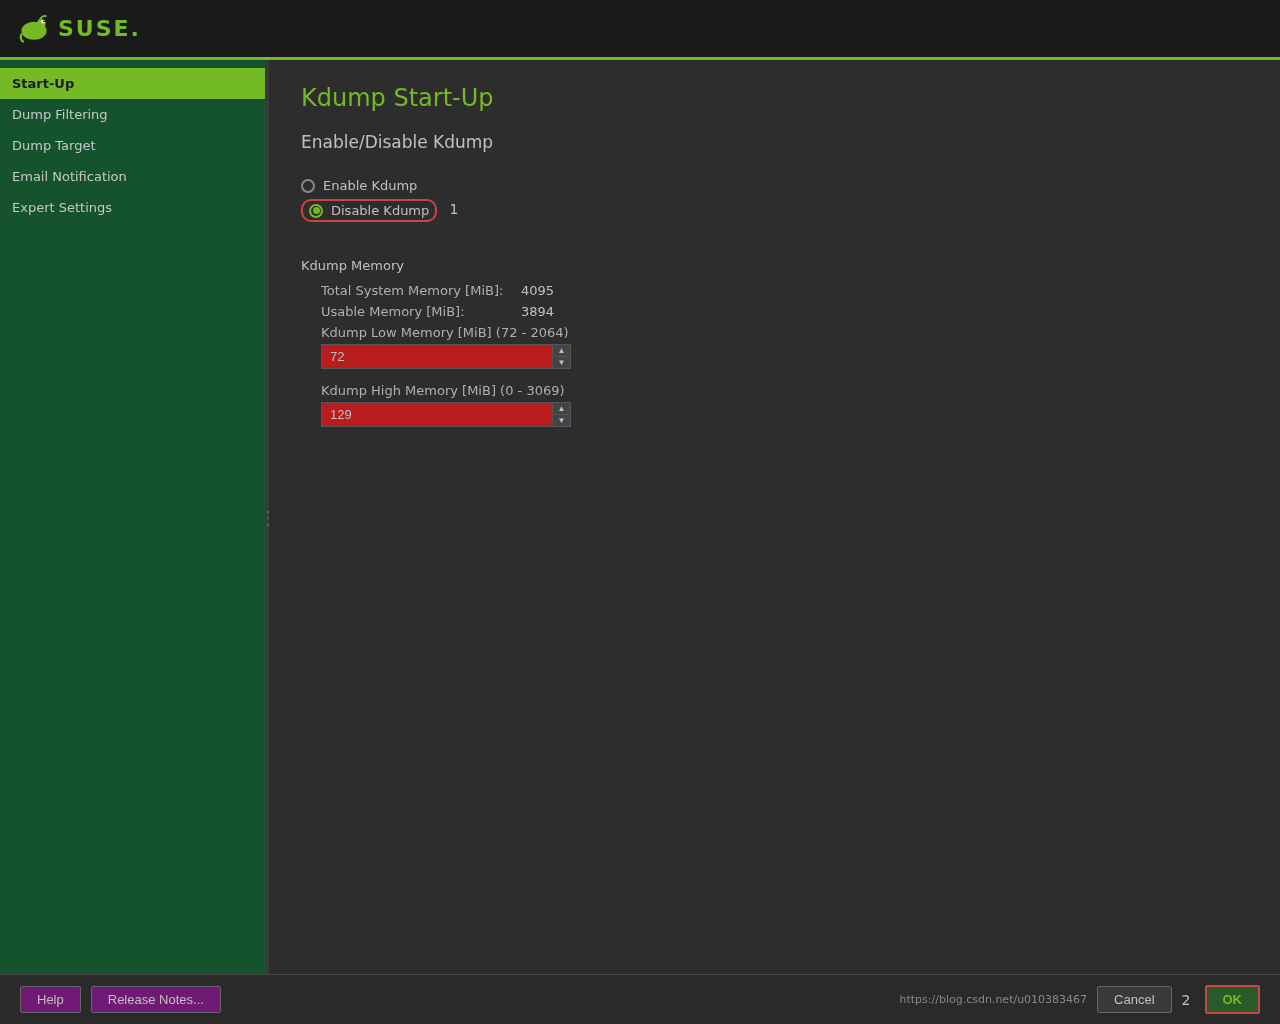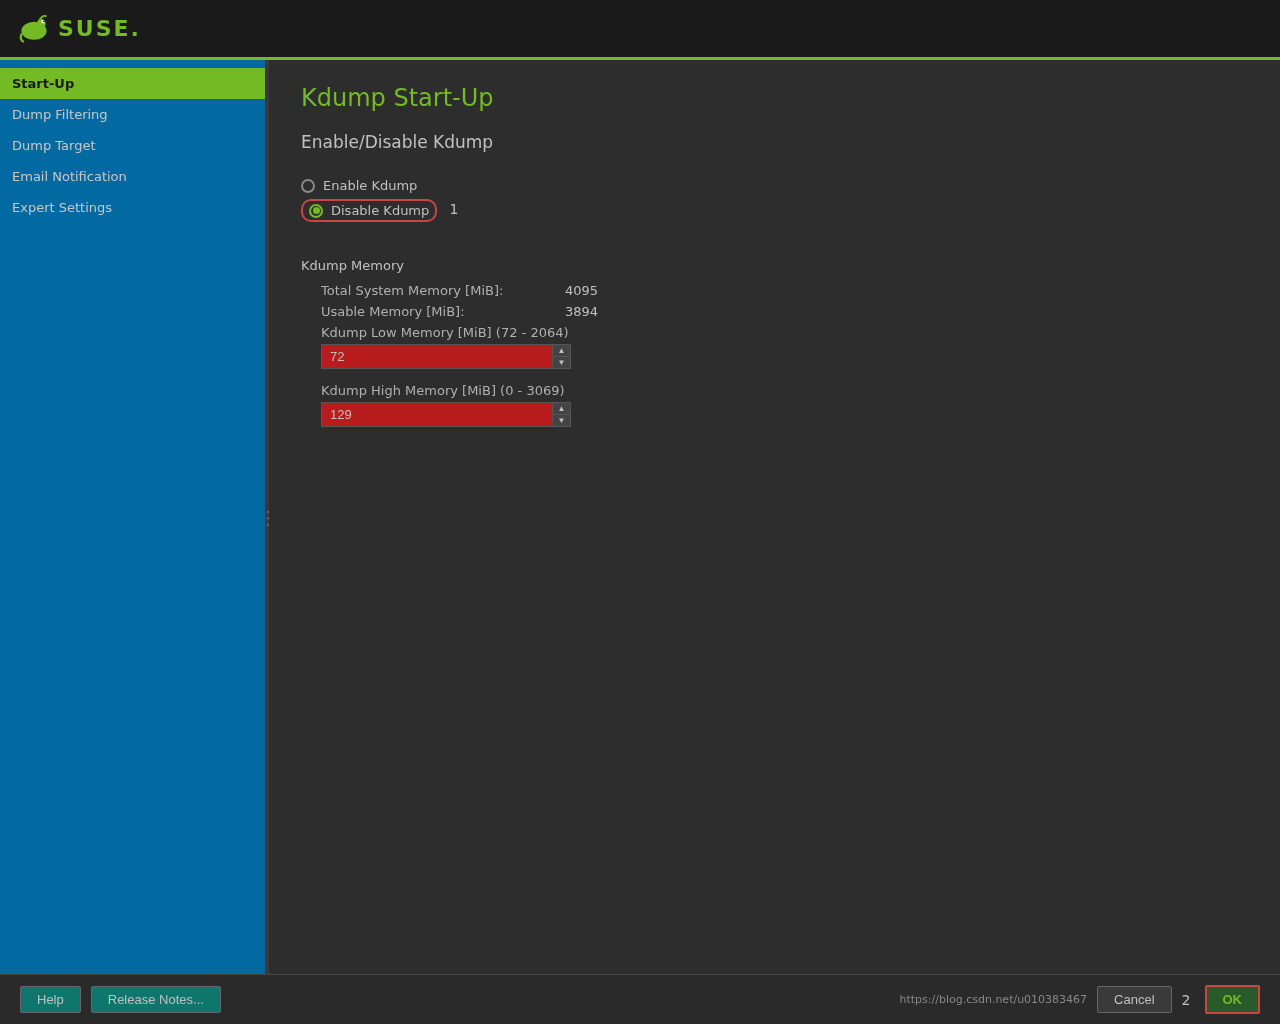--- a/index.html
+++ b/index.html
@@ -45,21 +45,21 @@
     
     .main-layout {
       display: flex;
       flex: 1;
       overflow: hidden;
     }
 
     
     .sidebar {
       width: 265px;
-      background: #0369a1;
+      background: #14532d;
       flex-shrink: 0;
       padding: 8px 0;
     }
     .sidebar-item {
       padding: 8px 12px;
       cursor: pointer;
       color: #c8c8c8;
       font-size: 13px;
     }
     .sidebar-item.active {
@@ -144,21 +144,20 @@
     .memory-title {
       color: #c0c0c0;
       font-size: 13px;
       margin-bottom: 10px;
     }
     .memory-row {
       display: flex;
       align-items: center;
       margin-bottom: 6px;
       padding-left: 20px;
-      gap: 44px;
     }
     .memory-key {
       color: #b0b0b0;
       font-size: 13px;
       min-width: 200px;
     }
     .memory-val {
       color: #c0c0c0;
       font-size: 13px;
     }
@@ -245,21 +244,21 @@
       color: #888;
       font-size: 11px;
       padding-left: 45px;
     }
     .btn {
       padding: 5px 16px;
       font-size: 13px;
       cursor: pointer;
       border-radius: 2px;
       border: 1px solid #666;
-      background: #0f766e;
+      background: #701a75;
       color: #c0c0c0;
     }
     .btn-ok {
       background: #2a5a2a;
       border: 2px solid #cc4444;
       color: #73ba25;
       font-weight: bold;
     }
     .btn-cancel {
       background: #3a3a3a;

